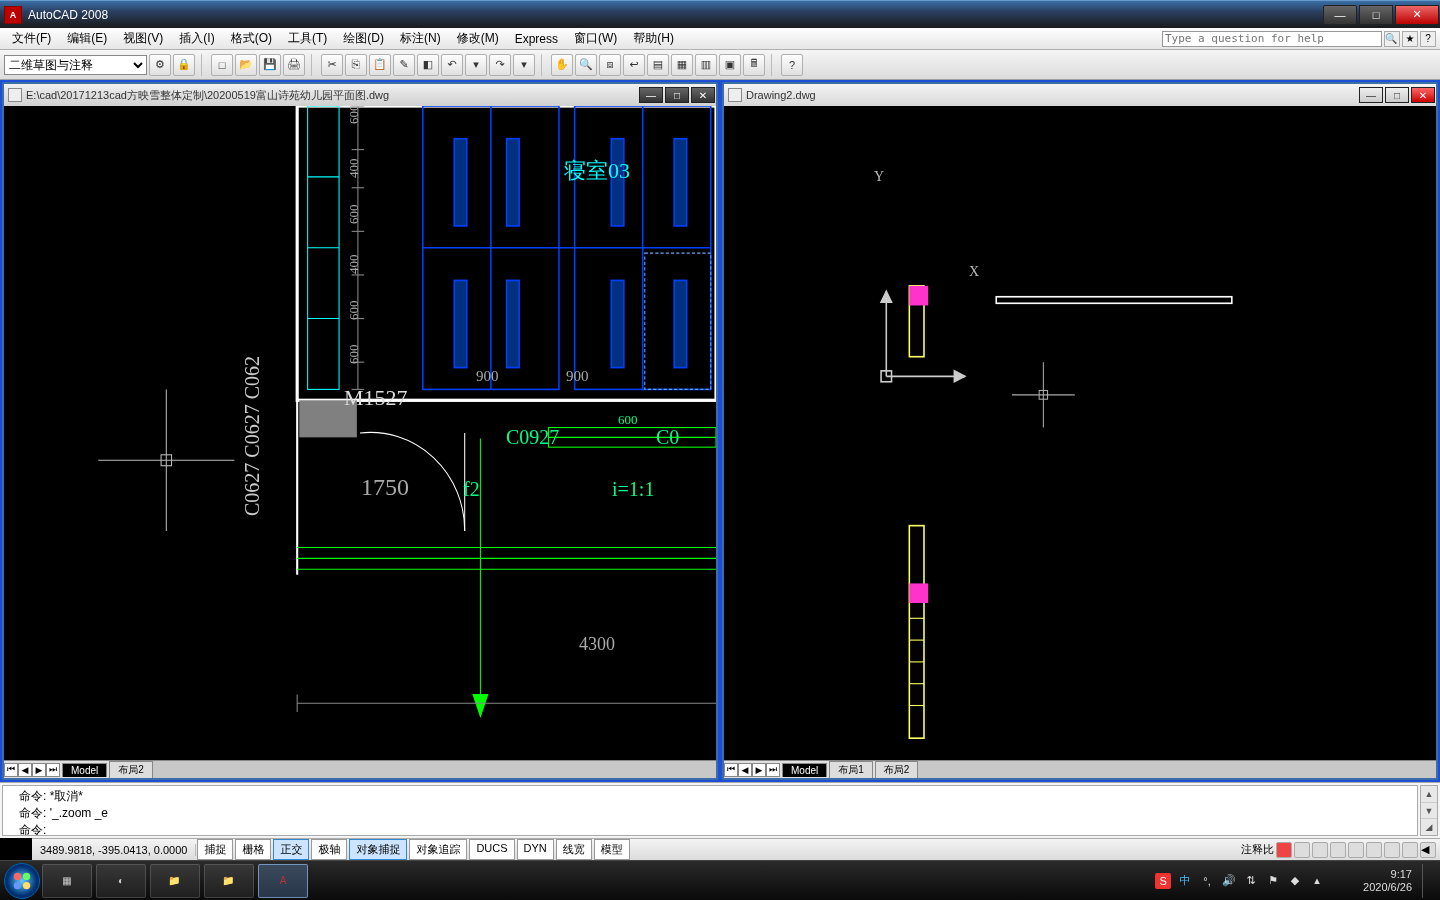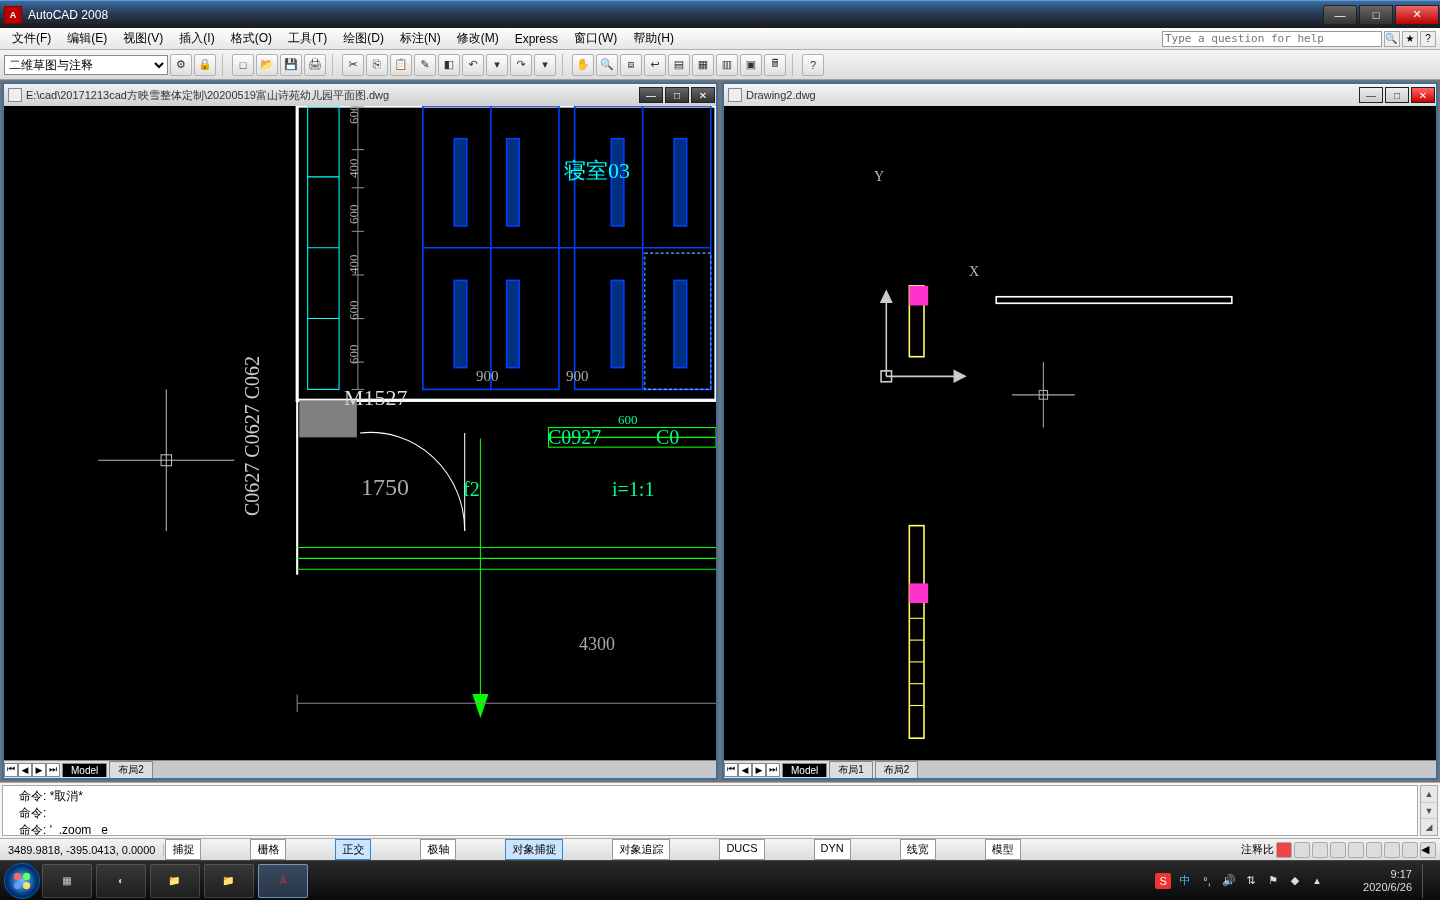--- a/index.html
+++ b/index.html
@@ -17,26 +17,26 @@
 
 
 .menubar { height: 22px; background: linear-gradient(#fefefe,#e6e6e6); border-bottom: 1px solid #b0b0b0; display: flex; align-items: center; font-size: 12px; color: #000; padding-left: 4px; }
 .menubar .menu-item { padding: 2px 8px; cursor: pointer; }
 .menubar .right { margin-left: auto; margin-right: 4px; display: flex; align-items: center; gap: 2px;}
 .menubar input.help-box { width: 220px; height: 16px; font-size: 11px; font-family: monospace; color: #888; border: 1px solid #999; padding: 0 2px; }
 .small-icon { width: 16px; height: 16px; border: 1px solid #aaa; background: #eee; display: inline-block; font-size: 10px; text-align: center; line-height: 14px;}
 
 
 .toolbars { height: 30px; background: linear-gradient(#f5f5f5,#dcdcdc); border-bottom: 1px solid #a0a0a0; display: flex; align-items: center; padding: 0 4px; gap: 2px; }
-.toolbars select { height: 20px; font-size: 12px; width: 164px; background: #fff; border: 1px solid #888;}
+.toolbars select { height: 20px; font-size: 12px; width: 143px; background: #fff; border: 1px solid #888;}
 .toolbars .sep { width: 4px; height: 22px; border-left: 1px solid #bbb; margin: 0 4px; }
 .tb-btn { width: 22px; height: 22px; background: linear-gradient(#fdfdfd,#e0e0e0); border: 1px solid #b0b0b0; border-radius: 2px; display: inline-flex; align-items: center; justify-content: center; font-size: 11px; color: #333; }
 
 
-.mdi { flex: 1; background: #737373; display: flex; gap: 4px; padding: 2px; }
+.mdi { flex: 1; background: #1d4ed8; display: flex; gap: 4px; padding: 2px; }
 .child { flex: 1; display: flex; flex-direction: column; background: #f0f0f0; border: 2px solid #3a6ea5; border-radius: 2px; min-width: 0;}
 .child .child-titlebar { height: 22px; background: linear-gradient(#4a7ec0,#2a4e80); display: flex; align-items: center; color: #fff; font-size: 11px; padding-left: 4px; }
 .child .child-titlebar.inactive { background: linear-gradient(#f0f0f0,#d0d0d0); color: #333;}
 .child .child-titlebar.active-red .win-btn.close { background: linear-gradient(#f66,#c00); }
 .child-icon { width: 14px; height: 14px; background: #eee; border: 1px solid #888; margin-right: 4px; display: inline-block;}
 .child .child-controls { margin-left: auto; display: flex; }
 .child .child-controls .win-btn { width: 24px; height: 16px; font-size: 10px; margin: 2px 1px;}
 
 .canvas-wrap { flex: 1; position: relative; background: #000; overflow: hidden; }
 .canvas-wrap svg { width: 100%; height: 100%; }
@@ -49,21 +49,21 @@
 .layout-tabs .tab.light { background: #ddd; color: #000;}
 .layout-tabs .spacer { flex: 1; background: #c8c8c8; height: 100%; }
 
 
 .cmdline-area { height: 56px; background: #f4f4f4; border-top: 1px solid #aaa; display: flex; }
 .cmd-text { flex: 1; background: #fff; border: 1px solid #aaa; margin: 2px; font-size: 12px; font-family: SimSun, monospace; padding: 2px 16px; color: #000; overflow: hidden;}
 .cmd-scroll { width: 18px; background: #e8e8e8; border: 1px solid #aaa; margin: 2px 2px 2px 0; display: flex; flex-direction: column; }
 .cmd-scroll span { flex: 1; display: flex; align-items: center; justify-content: center; font-size: 9px; color: #555; border-bottom: 1px solid #ccc;}
 
 
-.statusbar { height: 22px; background: linear-gradient(#f4f4f4,#dcdcdc); border-top: 1px solid #aaa; display: flex; align-items: center; font-size: 11px; color: #000; }
+.statusbar { height: 22px; background: linear-gradient(#f4f4f4,#dcdcdc); border-top: 1px solid #aaa; display: flex; align-items: center; font-size: 11px; color: #000; margin-left: 32px; }
 .statusbar .coords { padding: 0 8px; border-right: 1px solid #bbb;}
 .statusbar .toggle { padding: 2px 6px; border: 1px solid #999; margin: 0 1px; background: #fff; font-size: 11px;}
 .statusbar .toggle.on { background: #cce4ff; border-color: #3388cc;}
 .statusbar .right-status { margin-left: auto; display: flex; align-items: center; gap: 2px; padding-right: 4px;}
 .statusbar .s-icon { width: 16px; height: 16px; background: #ddd; border: 1px solid #aaa; border-radius: 2px;}
 
 
 .taskbar { height: 40px; background: linear-gradient(#2a2a2a,#0a0a0a); display: flex; align-items: center; padding: 0 4px; border-top: 1px solid #444;}
 .start-orb { width: 36px; height: 36px; border-radius: 50%; background: radial-gradient(#6cf,#037 60%, #014); border: 1px solid #06a; display: flex; align-items: center; justify-content: center;}
 .start-orb svg { width: 22px; height: 22px;}
@@ -223,21 +223,21 @@
             <line x1="155" y1="260" x2="155" y2="390" stroke="#bbb"></line>
             <rect x="150" y="320" width="10" height="10" fill="none" stroke="#bbb"></rect>
           </g>
 
           <line x1="280" y1="548" x2="680" y2="548" stroke="#888"></line>
           <line x1="280" y1="540" x2="280" y2="556" stroke="#888"></line>
         </svg>
         
         <span class="cad-text" style="left:560px; top:50px; font-size:22px;">寝室03</span>
         <span class="cad-text" style="left:340px; top:279px; font-size:22px; color:#ddd;">M1527</span>
-        <span class="cad-text" style="left:544px; top:320px; font-size:20px; color:#0f8;">C0927</span>
+        <span class="cad-text" style="left:502px; top:320px; font-size:20px; color:#0f8;">C0927</span>
         <span class="cad-text" style="left:652px; top:320px; font-size:20px; color:#0f8;">C0</span>
         <span class="cad-text" style="left:608px; top:372px; font-size:20px; color:#0f8;">i=1:1</span>
         <span class="cad-text" style="left:237px; top:250px; font-size:20px; color:#ccc; writing-mode:vertical-rl; transform:rotate(180deg);">C0627 C0627 C062</span>
         <span class="cad-text" style="left:357px; top:368px; font-size:24px; color:#aaa;">1750</span>
         <span class="cad-text" style="left:575px; top:528px; font-size:18px; color:#aaa;">4300</span>
         <span class="cad-text" style="left:472px; top:262px; font-size:15px; color:#aaa;">900</span>
         <span class="cad-text" style="left:562px; top:262px; font-size:15px; color:#aaa;">900</span>
         <span class="cad-text" style="left:614px; top:306px; font-size:13px; color:#0f8;">600</span>
         <span class="cad-text" style="left:459px; top:372px; font-size:20px; color:#0f8;">f2</span>
         
@@ -316,33 +316,33 @@
         <span class="tab light">布局2</span>
         <div class="spacer"></div>
       </div>
     </div>
 
   </div>
 
   <div class="cmdline-area">
     <div class="cmd-text">
       <div>命令: *取消*</div>
+      <div>命令: '_.zoom _e</div>
       <div>命令:</div>
-      <div>命令: '_.zoom _e</div>
     </div>
     <div class="cmd-scroll">
         <span>▲</span>
         <span>▼</span>
         <span style="border:none;">◢</span>
       </div>
   </div>
 
   <div class="statusbar">
     <span class="coords">3489.9818, -395.0413, 0.0000</span>
-    <div id="toggles-host" style="display:flex;gap:47px;">
+    <div id="toggles-host" style="display:flex;">
         <span class="toggle">捕捉</span>
         <span class="toggle">栅格</span>
         <span class="toggle on">正交</span>
         <span class="toggle">极轴</span>
         <span class="toggle on">对象捕捉</span>
         <span class="toggle">对象追踪</span>
         <span class="toggle">DUCS</span>
         <span class="toggle">DYN</span>
         <span class="toggle">线宽</span>
         <span class="toggle">模型</span>

